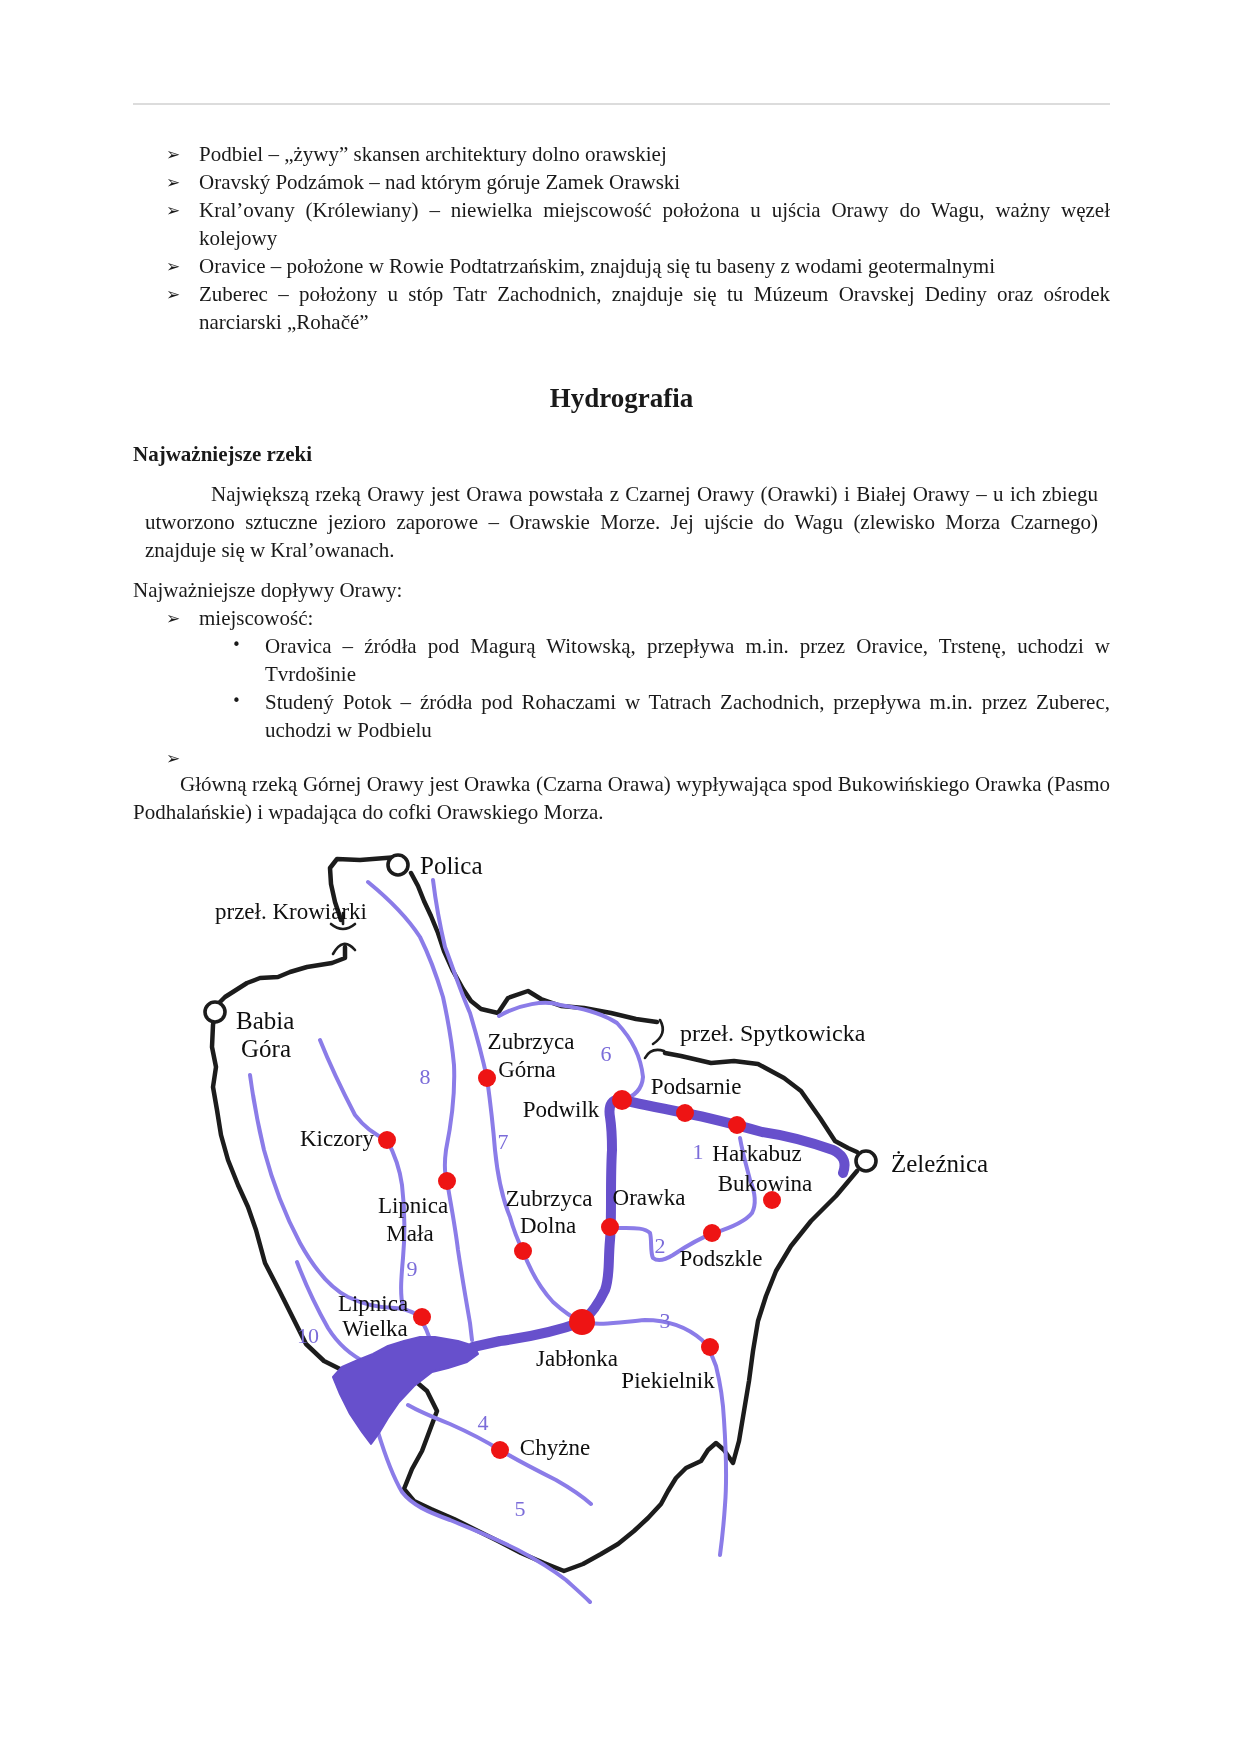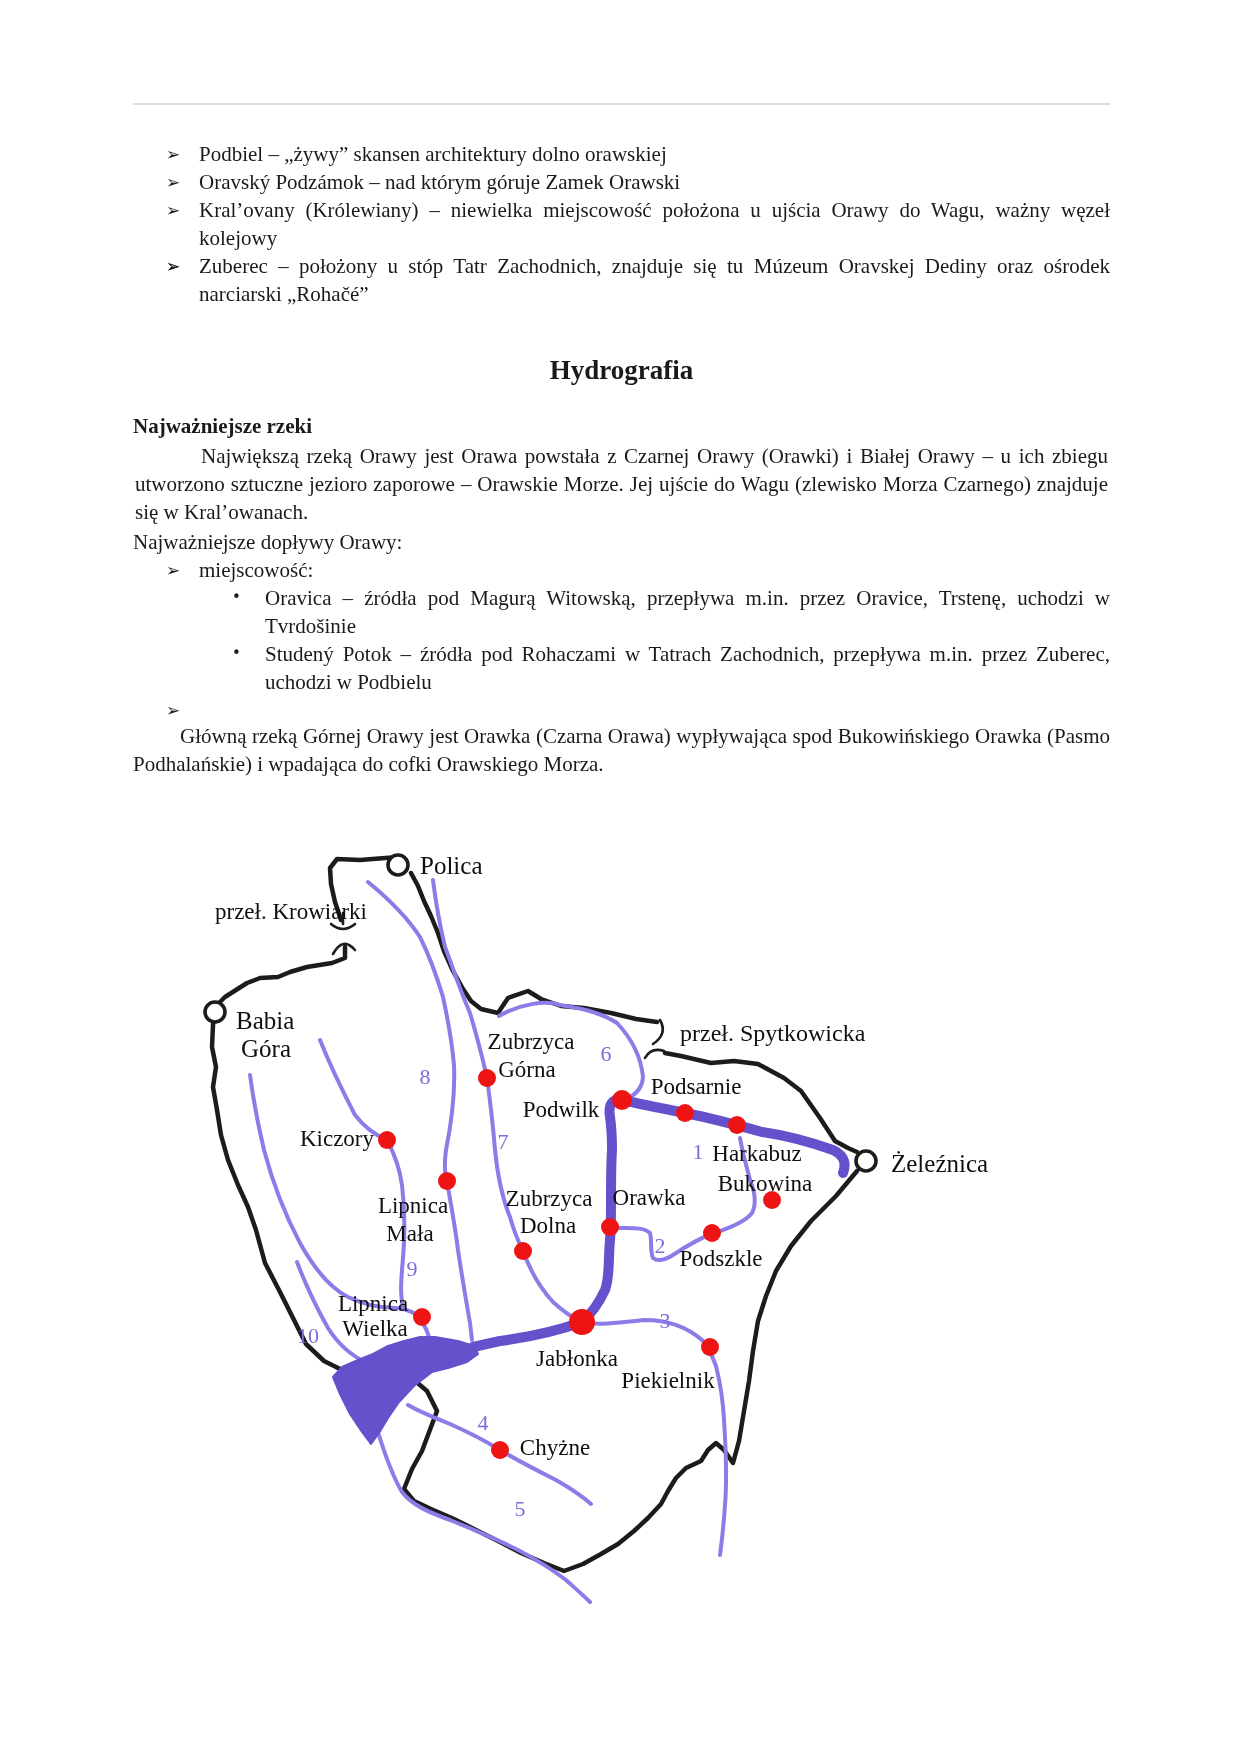--- a/index.html
+++ b/index.html
@@ -41,21 +41,21 @@
   .blt2 .mark{
     position:absolute;left:99px;top:-1px;
     font-family:"DejaVu Sans", sans-serif;
     font-size:15px;
   }
   .h1{
     font-size:27px;font-weight:bold;text-align:center;
     margin:44px 0 8px 0;line-height:36px;
   }
   .h2{font-weight:bold;margin:24px 0 0 0;}
-  .p1{margin:2px;text-indent:66px;}
+  .p1{margin:12px;text-indent:66px;}
   .p2{margin:26px 0 0 0;text-indent:47px;}
   .intro{margin:0;}
   
   #map-svg{position:absolute;left:170px;top:850px;width:840px;height:760px;}
   #map-svg text{font-family:"Liberation Serif", serif;}
 </style>
 </head>
 <body>
 
 <div class="page">
@@ -71,20 +71,21 @@
     <div class="blt">
       <span class="mark">➢</span>
       <span>Oravský Podzámok – nad którym góruje Zamek Orawski</span>
     </div>
     <div class="blt">
       <span class="mark">➢</span>
       <span>Kral’ovany (Królewiany) – niewielka miejscowość położona u ujścia Orawy do Wagu, ważny węzeł kolejowy</span>
     </div>
     <div class="blt">
       <span class="mark">➢</span>
+      <span>Oravice – położone w Rowie Podtatrzańskim, znajdują się tu baseny z wodami geotermalnymi</span>
     </div>
     <div class="blt">
       <span class="mark">➢</span>
       <span>Zuberec – położony u stóp Tatr Zachodnich, znajduje się tu Múzeum Oravskej Dediny oraz ośrodek narciarski „Rohačé”</span>
     </div>
 
     <div class="h1">Hydrografia</div>
     <div class="h2">Najważniejsze rzeki</div>
 
     <p class="p1">Największą rzeką Orawy jest Orawa powstała z Czarnej Orawy (Orawki) i Białej Orawy – u ich zbiegu utworzono sztuczne jezioro zaporowe – Orawskie Morze. Jej ujście do Wagu (zlewisko Morza Czarnego) znajduje się w Kral’owanach.</p>

